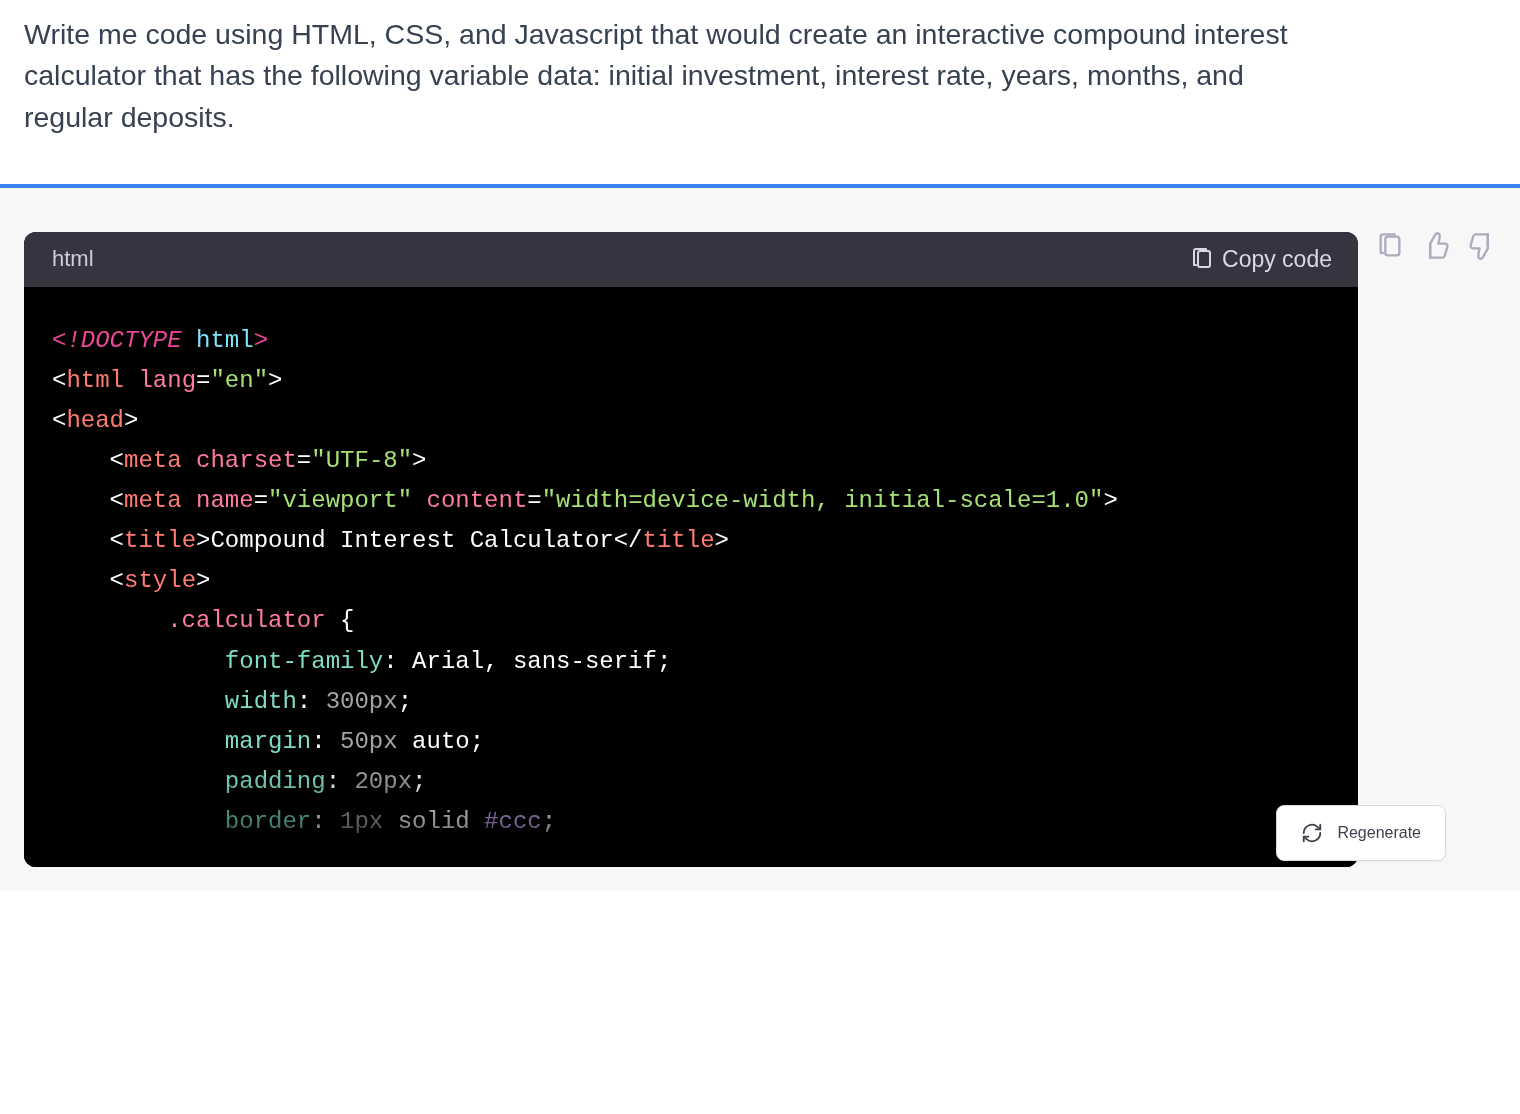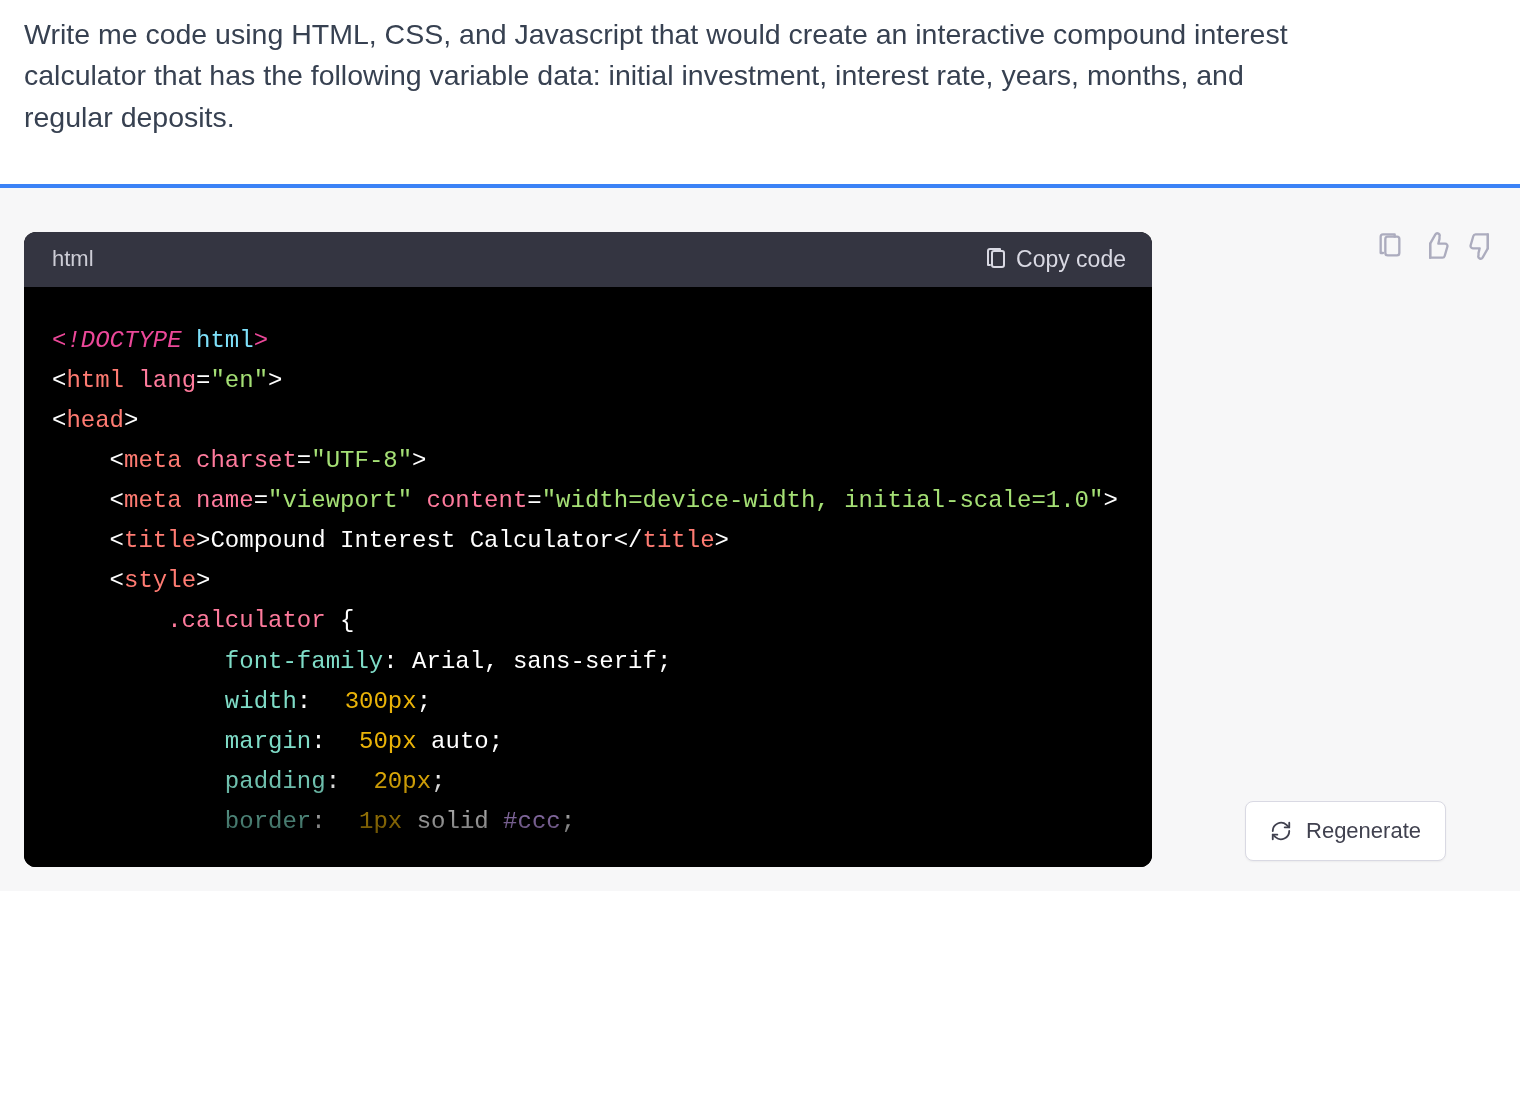--- a/index.html
+++ b/index.html
@@ -47,21 +47,21 @@
     width: 28px;
     height: 28px;
     cursor: pointer;
     color: #acacbe;
     display: flex;
     align-items: center;
     justify-content: center;
   }
   .action-icon svg { width: 100%; height: 100%; }
   .code-block {
-    width: 1128px;
+    width: 1334px;
     border-radius: 12px;
     overflow: hidden;
     background: #000000;
     position: relative;
   }
   .code-header {
     background: #343541;
     color: #d9d9e3;
     display: flex;
     justify-content: space-between;
@@ -100,34 +100,34 @@
   }
   .tok-doctype    { color: #ec4899; font-style: italic; }
   .tok-doctype-kw { color: #7ee0f9; }
   .tok-tag        { color: #ff7b72; }
   .tok-punct      { color: #ffffff; }
   .tok-attr       { color: #ff7b9d; }
   .tok-string     { color: #a5e075; }
   .tok-text       { color: #ffffff; }
   .tok-sel        { color: #ff7b9d; }
   .tok-prop       { color: #7fdcc7; }
-  .tok-num        { color: #eab308; margin-left: 19px; }
+  .tok-num        { color: #a3a3a3; }
   .tok-const      { color: #d2a8ff; }
   .regenerate-btn {
     position: absolute;
     right: 74px;
     bottom: 30px;
     background: #ffffff;
     border: 1px solid #d9d9e3;
     border-radius: 8px;
     padding: 16px 24px;
     display: flex;
     align-items: center;
     gap: 14px;
-    font-size: 22px;
+    font-size: 16px;
     color: #40414f;
     cursor: pointer;
     box-shadow: 0 1px 2px rgba(0,0,0,0.05);
   }
   .regenerate-btn svg { width: 22px; height: 22px; }
 </style>
 </head>
 <body>
 
 <div class="user-section">

